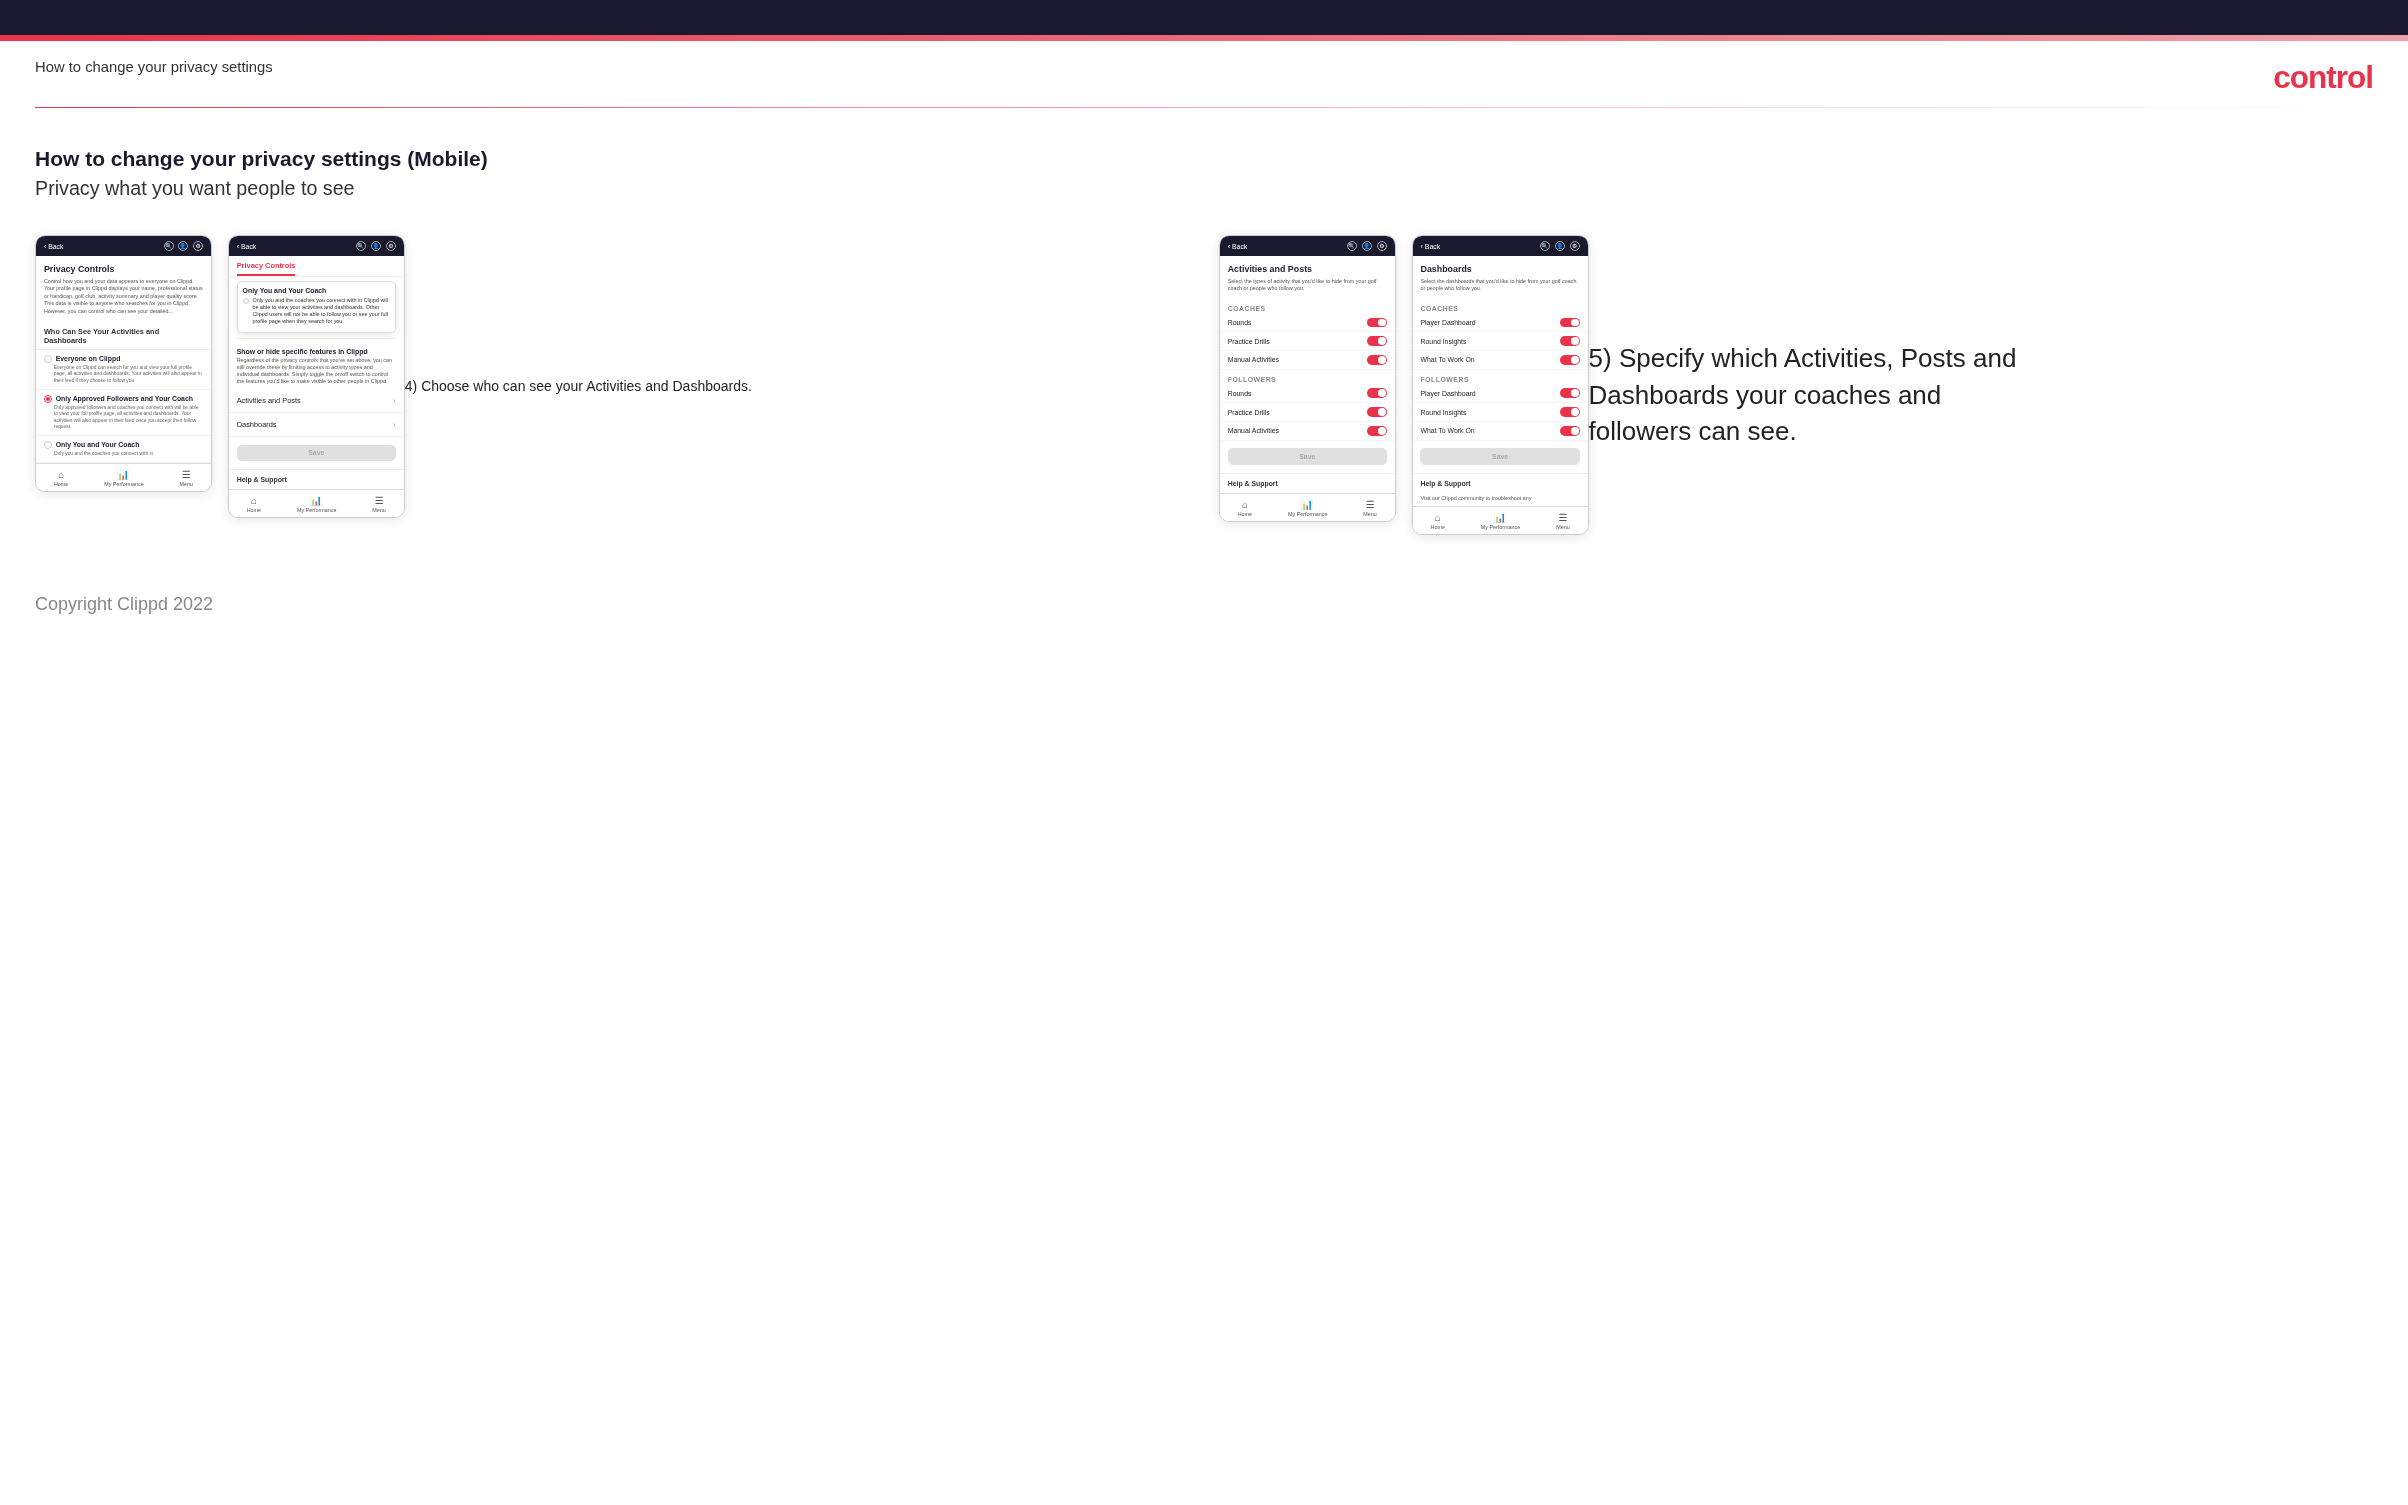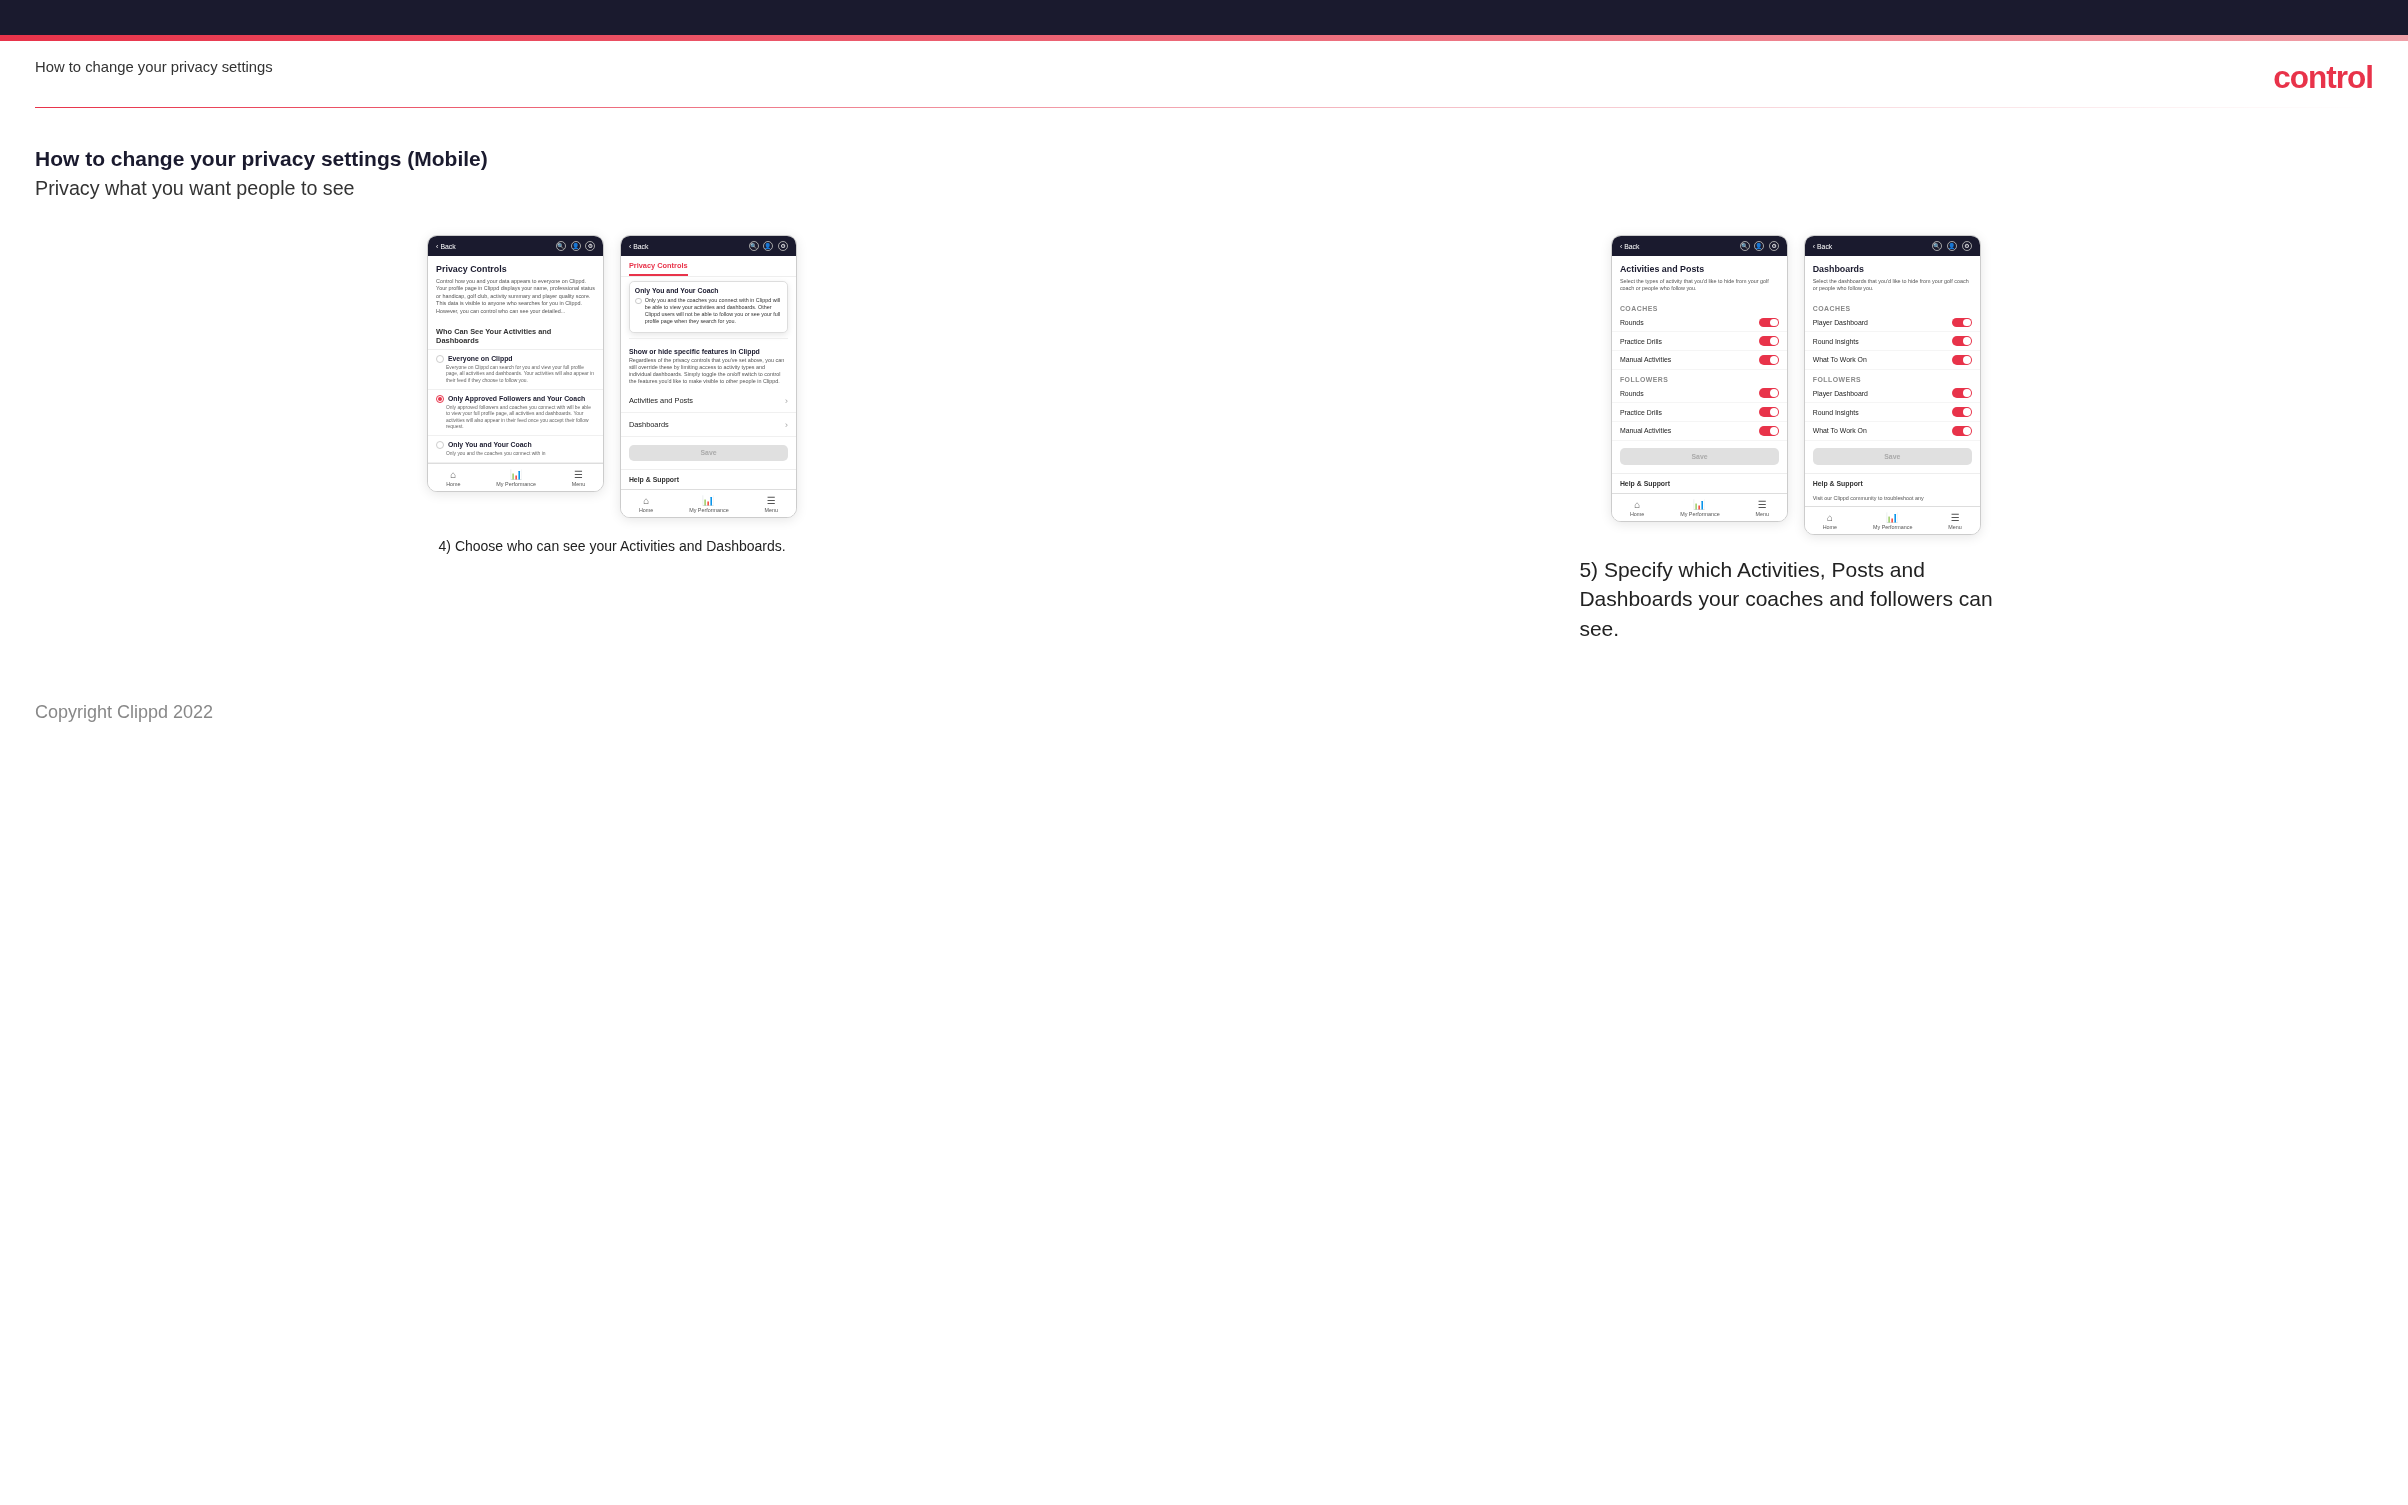--- a/index.html
+++ b/index.html
@@ -67,21 +67,20 @@
     
     .screenshots-grid {
       display: flex;
       gap: 29.6px;
       align-items: flex-start;
       justify-content: center;
     }
 
     .screenshot-group {
       display: flex;
-      flex-direction: column;
       align-items: center;
       flex: 1;
     }
 
     .screenshot-pair {
       display: flex;
       gap: 15.8px;
       align-items: flex-start;
     }
 
@@ -646,20 +645,20 @@
               <div class="phone-nav-label">My Performance</div>
             </div>
             <div class="phone-nav-item">
               <div class="phone-nav-icon">☰</div>
               <div class="phone-nav-label">Menu</div>
             </div>
           </div>
         </div>
 
       </div>
-      <div class="caption" style="text-align:left;max-width:433px;font-size:21px;font-weight:500;">5) Specify which Activities, Posts and Dashboards your  coaches and followers can see.</div>
+      <div class="caption" style="text-align:left;max-width:433px;font-size:26px;font-weight:500;">5) Specify which Activities, Posts and Dashboards your  coaches and followers can see.</div>
     </div>
 
   </div>
 </div>
 
 <div class="copyright">Copyright Clippd 2022</div>
 
 
 </body></html>

